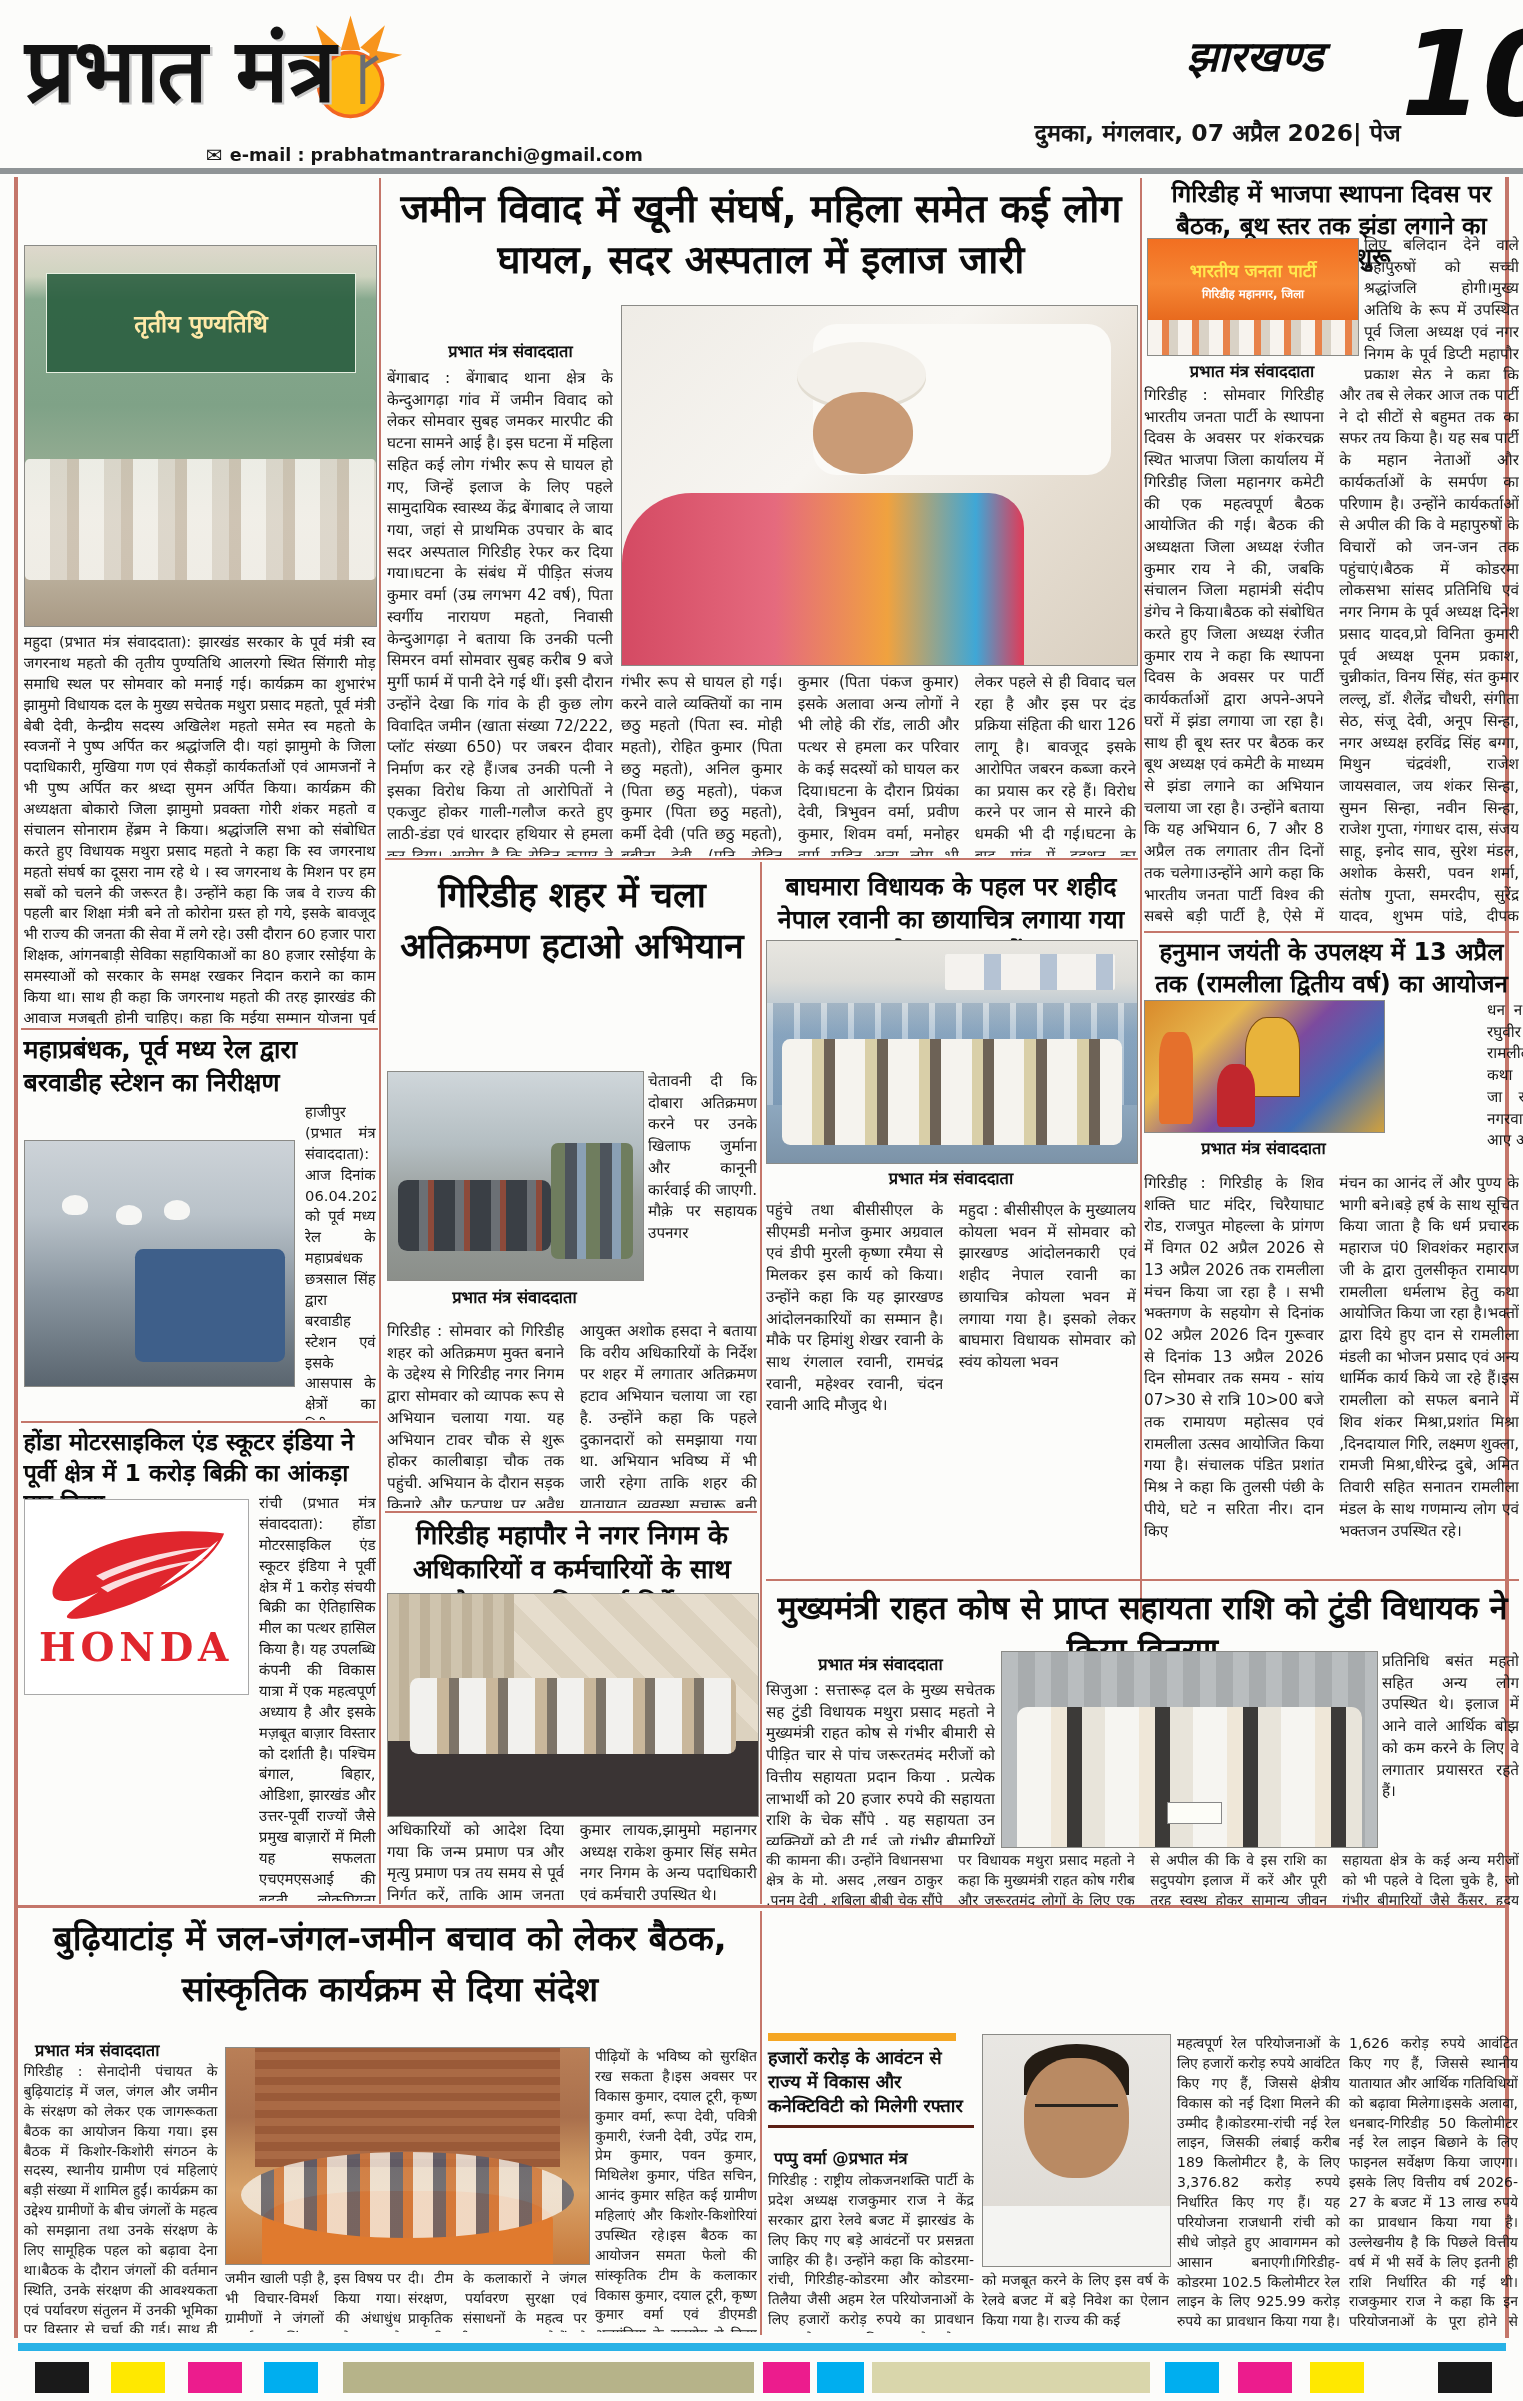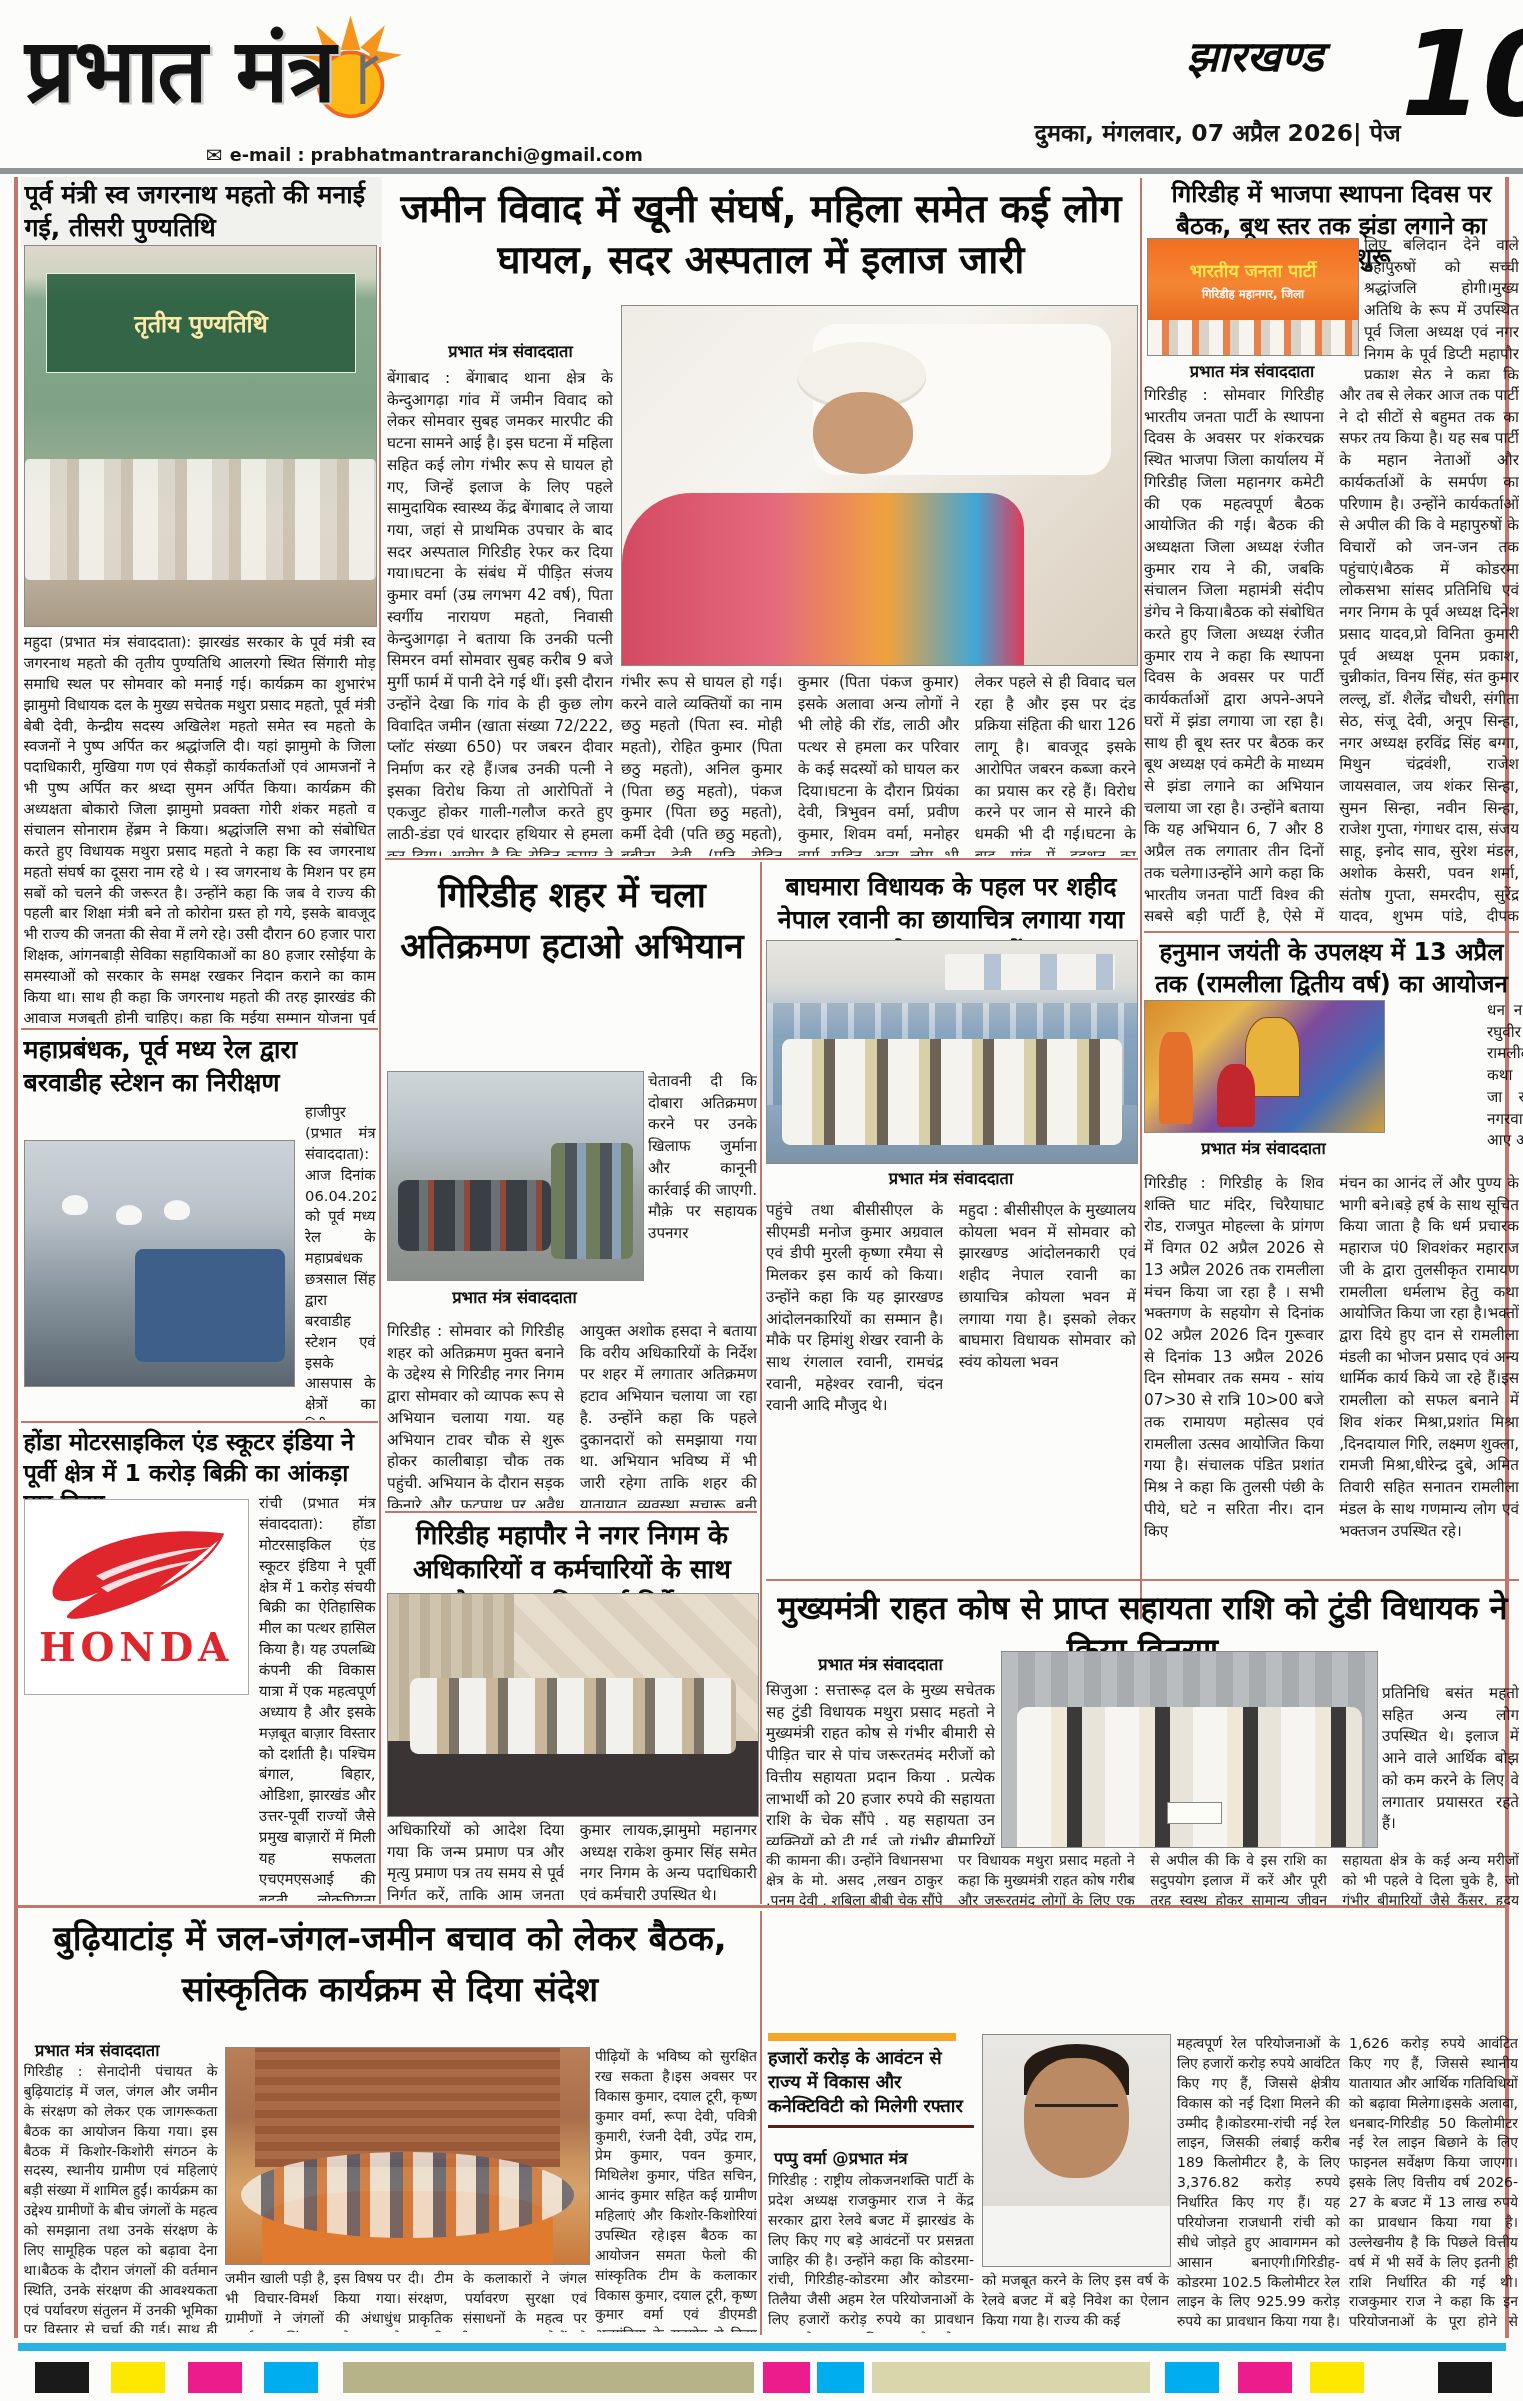--- a/index.html
+++ b/index.html
@@ -56,21 +56,20 @@
   <div class="abs graybar" style="left:0;top:168px;width:1523px;height:5.9px;"></div>
 
   <div class="abs vrule" style="left:14px;top:177px;height:2161px;width:4.1px;"></div>
   <div class="abs vrule" style="left:1505px;top:177px;height:2161px;width:4.1px;"></div>
   <div class="abs vrule" style="left:379px;top:178px;height:1726px;"></div>
   <div class="abs vrule" style="left:760px;top:862px;height:1042px;"></div>
   <div class="abs vrule" style="left:760px;top:1911px;height:424px;"></div>
   <div class="abs vrule" style="left:1140px;top:178px;height:1441px;"></div>
   <div class="abs hrule" style="left:14px;top:1905px;width:1495px;height:2.9px;"></div>
 
-  <div class="abs hl-left" style="left:21px;top:177px;width:354px;font-size:25px;background:#f1f1ee;padding:2.3px 3.5px;">पूर्व मंत्री स्व जगरनाथ महतो की मनाई गई, तीसरी पुण्यतिथि</div>
   <div class="photo" style="left:23.5px;top:245px;width:351px;height:380px;background:linear-gradient(180deg,#ded8cc 0%,#cfd4c0 8%,#87a98e 14%,#7fa287 42%,#94ac92 58%,#cdc6b4 72%,#a99a85 100%);">
     <div class="banner-green">तृतीय पुण्यतिथि</div>
     <div class="abs" style="left:0;bottom:12%;width:100%;height:32%;background:repeating-linear-gradient(90deg,#f4f2ec 0 25px,#dfd9ce 25px 42px,#cfc4b4 42px 54px);opacity:.92;border-radius:4.7px;"></div>
   </div>
   <div class="abs body-txt" style="left:23.5px;top:632px;width:352px;height:392px;font-size:14.7px;">महुदा (प्रभात मंत्र संवाददाता): झारखंड सरकार के पूर्व मंत्री स्व जगरनाथ महतो की तृतीय पुण्यतिथि आलरगो स्थित सिंगारी मोड़ समाधि स्थल पर सोमवार को मनाई गई। कार्यक्रम का शुभारंभ झामुमो विधायक दल के मुख्य सचेतक मथुरा प्रसाद महतो, पूर्व मंत्री बेबी देवी, केन्द्रीय सदस्य अखिलेश महतो समेत स्व महतो के स्वजनों ने पुष्प अर्पित कर श्रद्धांजलि दी। यहां झामुमो के जिला पदाधिकारी, मुखिया गण एवं सैकड़ों कार्यकर्ताओं एवं आमजनों ने भी पुष्प अर्पित कर श्रध्दा सुमन अर्पित किया। कार्यक्रम की अध्यक्षता बोकारो जिला झामुमो प्रवक्ता गोरी शंकर महतो व संचालन सोनाराम हेंब्रम ने किया। श्रद्धांजलि सभा को संबोधित करते हुए विधायक मथुरा प्रसाद महतो ने कहा कि स्व जगरनाथ महतो संघर्ष का दूसरा नाम रहे थे । स्व जगरनाथ के मिशन पर हम सबों को चलने की जरूरत है। उन्होंने कहा कि जब वे राज्य की पहली बार शिक्षा मंत्री बने तो कोरोना ग्रस्त हो गये, इसके बावजूद भी राज्य की जनता की सेवा में लगे रहे। उसी दौरान 60 हजार पारा शिक्षक, आंगनबाड़ी सेविका सहायिकाओं का 80 हजार रसोईया के समस्याओं को सरकार के समक्ष रखकर निदान कराने का काम किया था। साथ ही कहा कि जगरनाथ महतो की तरह झारखंड की आवाज मजबुती होनी चाहिए। कहा कि मईया सम्मान योजना पूर्व मंत्री बेबी देवी ने देने का काम किया था आज एक एक घर का योजना का लाभ मिल रहा है। पूर्व मंत्री बेबी देवी ने श्रद्धांजलि सभा में उपस्थित लोगों से अपील करते हुए कहा कि स्व जगरनाथ महतो का सपना था कि 1932 स्थानीय निति झारखंड प्रदेश में लागू हो। असमय उनके चलें जाने से यह कार्य अधुरा है। आप लोगों की सहयोग से पुनः झारखंड में 1932 लागु कार्य करेंगे। सिल्ली विधायक अमित कुमार महतो ने कहा कि स्व जगरनाथ महतो ने झारखंड को विकसित करने का बीड़ा उठाया था। उसे हम सबों को पुरा करना है। तभी जाकर उनके प्रति सच्ची श्रद्धांजलि होगी। झामुमो के केन्द्रीय सदस्य अखिलेश महतो ने कहा कि हमारे पिता स्व जगरनाथ महतो डुमरी विधानसभा समेत पुरे झारखंड के लोगों के लिए दिन रात उत्थान के लिए चिंतन मंथन किया करते थे। अब उनके अधुरे कार्यों को पुरा कार्य करेंगे। आप सभी आमजनों को दिन-रात कभी भी मेरी जरूरत हो तो एक बार संपर्क कार्य करने का काम करें आपके समक्ष खड़ा होंगे। मौके पर झामुमो जिला अध्यक्ष रतनलाल मांझी, पूर्व अध्यक्ष हीरालाल मांझी, नावाडीह प्रखंड प्रमुख पुनन देवी, लखनलाल महतो, लोकेश्वर प्रसाद महतो, जगदीश महतो, राजकुमार महतो, राजकुमार पांडेय, पूर्व जिला परिषद सदस्य भोला सिंह, बैजनाथ महतो जयनारायण महतो, सुभाष चन्द्र महतो, समेत सैकड़ों लोग उपस्थित थे।</div>
 
   <div class="abs hrule" style="left:21px;top:1028px;width:357px;"></div>
 
   <div class="abs hl-left" style="left:23.5px;top:1034px;width:352px;font-size:25px;">महाप्रबंधक, पूर्व मध्य रेल द्वारा बरवाडीह स्टेशन का निरीक्षण</div>
   <div class="abs" style="left:23.5px;top:1102px;width:352px;height:318px;overflow:hidden;">
@@ -180,21 +179,21 @@
   </div>
 
   <div class="abs hrule" style="left:766px;top:1579px;width:753px;"></div>
   <div class="abs hl" style="left:766px;top:1587px;width:753px;font-size:32px;">मुख्यमंत्री राहत कोष से प्राप्त सहायता राशि को टुंडी विधायक ने किया वितरण</div>
   <div class="abs caption" style="left:766px;top:1652px;width:229px;">प्रभात मंत्र संवाददाता</div>
   <div class="abs body-txt" style="left:766px;top:1680px;width:229px;height:165px;">सिजुआ : सत्तारूढ़ दल के मुख्य सचेतक सह टुंडी विधायक मथुरा प्रसाद महतो ने मुख्यमंत्री राहत कोष से गंभीर बीमारी से पीड़ित चार से पांच जरूरतमंद मरीजों को वित्तीय सहायता प्रदान किया . प्रत्येक लाभार्थी को 20 हजार रुपये की सहायता राशि के चेक सौंपे . यह सहायता उन व्यक्तियों को दी गई, जो गंभीर बीमारियों के इलाज में आर्थिक</div>
   <div class="photo" style="left:1001px;top:1651px;width:375px;height:195px;background:repeating-linear-gradient(90deg,#b9bdbf 0 16.4px,#a8acae 16.4px 33px);">
     <div style="position:absolute;left:4%;bottom:0;width:92%;height:72%;background:repeating-linear-gradient(90deg,#f6f5f1 0 34px,#efe7d8 34px 50px,#3c3a38 50px 65px,#e8e4da 65px 88px);border-radius:10.6px 10.6px 0 0;"></div>
     <div style="position:absolute;left:44%;bottom:12%;width:14%;height:10%;background:#fdfdf8;border:0.6px solid #888;"></div>
   </div>
-  <div class="abs body-txt" style="left:1382px;top:1651px;width:137px;height:195px;margin-top:32px;">प्रतिनिधि बसंत महतो सहित अन्य लोग उपस्थित थे। इलाज में आने वाले आर्थिक बोझ को कम करने के लिए वे लगातार प्रयासरत रहते हैं।</div>
+  <div class="abs body-txt" style="left:1382px;top:1651px;width:137px;height:195px;">प्रतिनिधि बसंत महतो सहित अन्य लोग उपस्थित थे। इलाज में आने वाले आर्थिक बोझ को कम करने के लिए वे लगातार प्रयासरत रहते हैं।</div>
   <div class="abs cols" style="left:766px;top:1851px;width:753px;height:54px;">
     <div class="col body-txt" style="font-size:14px;">की कामना की। उन्होंने विधानसभा क्षेत्र के मो. असद ,लखन ठाकुर ,पूनम देवी , शबिला बीबी चेक सौंपे .इस अवसर पर विधायक</div>
     <div class="col body-txt" style="font-size:14px;">पर विधायक मथुरा प्रसाद महतो ने कहा कि मुख्यमंत्री राहत कोष गरीब और जरूरतमंद लोगों के लिए एक महत्वपूर्ण सहारा है .गंभीर बीमारी के</div>
     <div class="col body-txt" style="font-size:14px;">से अपील की कि वे इस राशि का सदुपयोग इलाज में करें और पूरी तरह स्वस्थ होकर सामान्य जीवन जीना शुरू करें . मालूम हो कि श्री</div>
     <div class="col body-txt" style="font-size:14px;">सहायता क्षेत्र के कई अन्य मरीजों को भी पहले  वे दिला चुके है, जो गंभीर बीमारियों जैसे कैंसर, हृदय रोग आदि से जूझ रहे थे.</div>
   </div>
 
   <div class="abs hl" style="left:23.5px;top:1913px;width:733px;font-size:34px;line-height:1.5;">बुढ़ियाटांड़ में जल-जंगल-जमीन बचाव को लेकर बैठक, सांस्कृतिक कार्यक्रम से दिया संदेश</div>
   <div class="abs byline" style="left:35px;top:2038px;width:176px;">प्रभात मंत्र संवाददाता</div>
   <div class="abs body-txt" style="left:23.5px;top:2062px;width:194px;height:271px;font-size:14px;">गिरिडीह : सेनादोनी पंचायत के बुढ़ियाटांड़ में जल, जंगल और जमीन के संरक्षण को लेकर एक जागरूकता बैठक का आयोजन किया गया। इस बैठक में किशोर-किशोरी संगठन के सदस्य, स्थानीय ग्रामीण एवं महिलाएं बड़ी संख्या में शामिल हुईं। कार्यक्रम का उद्देश्य ग्रामीणों के बीच जंगलों के महत्व को समझाना तथा उनके संरक्षण के लिए सामूहिक पहल को बढ़ावा देना था।बैठक के दौरान जंगलों की वर्तमान स्थिति, उनके संरक्षण की आवश्यकता एवं पर्यावरण संतुलन में उनकी भूमिका पर विस्तार से चर्चा की गई। साथ ही बुढ़ियाटांड़ क्षेत्र में मौजूद वन भूमि, उसकी स्थिति तथा कितनी</div>

